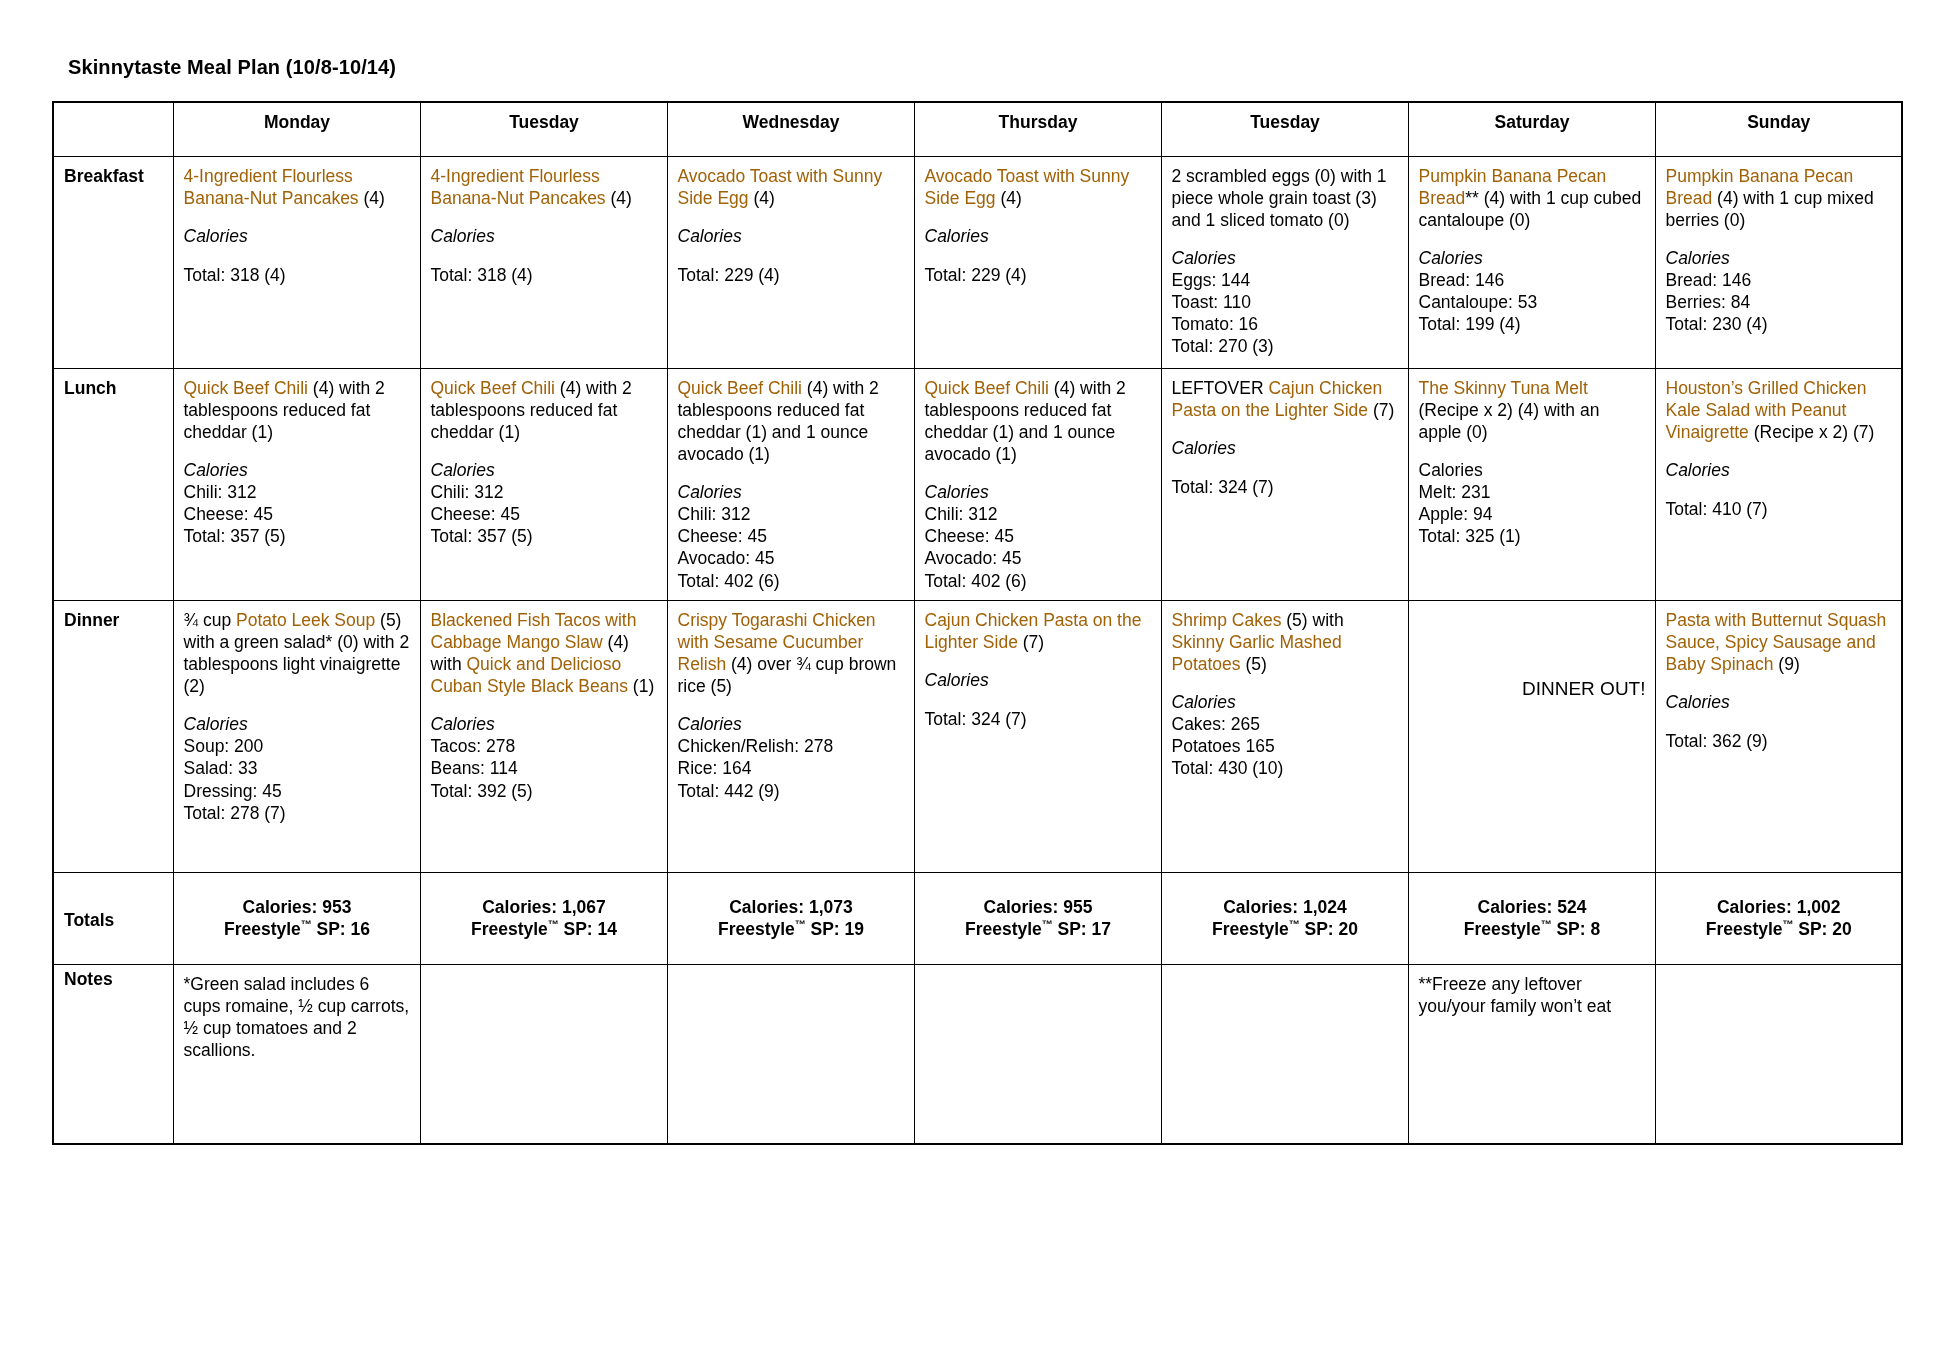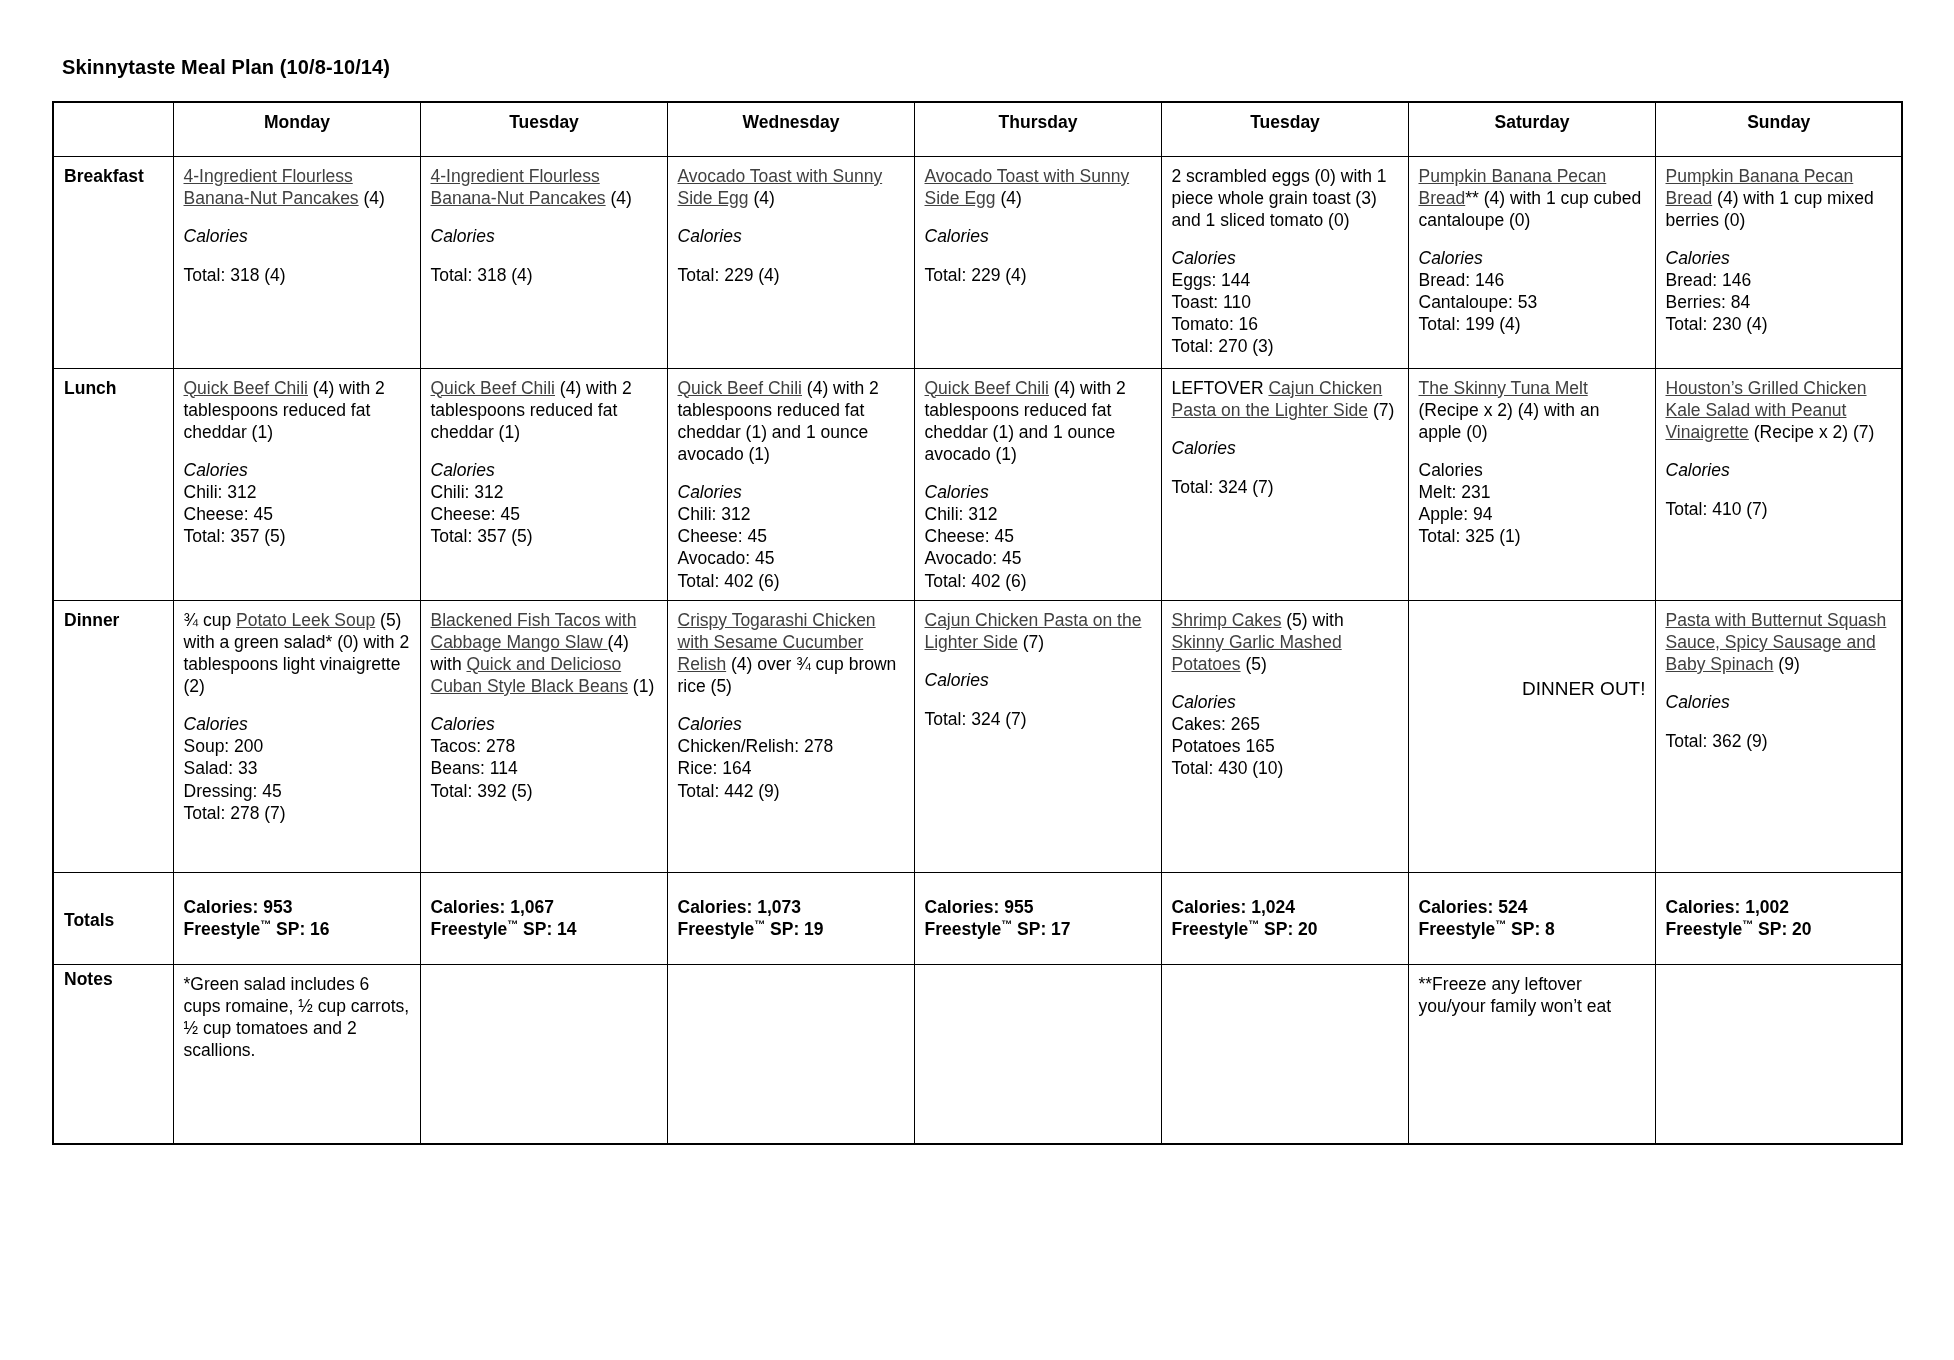--- a/index.html
+++ b/index.html
@@ -18,21 +18,21 @@
     position: relative;
     width: 1954px;
     height: 1360px;
     box-sizing: border-box;
     padding: 56px 52px 0 52px;
   }
   .doc-title {
     font-size: 20px;
     font-weight: bold;
     letter-spacing: 0.1px;
-    margin: 0 0 22px 10px;
+    margin: 0 0 22px 16px;
   }
   table.plan {
     border-collapse: collapse;
     table-layout: fixed;
     width: 1850px;
     border: 2px solid #000;
   }
   table.plan td, table.plan th {
     border: 1px solid #000;
     vertical-align: top;
@@ -64,33 +64,32 @@
   tr.r-lunch td     { height: 210px; }
   tr.r-dinner td    { height: 272px; }
   tr.r-totals td    { height: 92px; vertical-align: middle; }
   tr.r-notes td     { height: 180px; }
 
   tr.r-totals td.rowlabel,
   tr.r-notes td.rowlabel { vertical-align: middle; padding-top: 12px; }
   tr.r-notes td.rowlabel { vertical-align: top; padding-top: 3px; }
 
   a.recipe, .recipe {
-    color: #404040;
-    text-decoration: underline;
+    color: #a16207;
   }
   .it { font-style: italic; }
   .bd { font-weight: normal; }
   .blank-line { display: block; height: 0.95em; }
   .cell-body > div { min-height: 1px; }
   .dinner-out {
     font-size: 19px;
     text-align: right;
     padding-top: 68px;
   }
-  .totalcell { font-weight: bold; font-size: 17.5px; line-height: 1.45; }
+  .totalcell { font-weight: bold; font-size: 17.5px; line-height: 1.45; text-align: center; }
   sup.tm { font-size: 0.62em; vertical-align: super; line-height: 0; }
 </style>
 </head>
 <body>
 
 <div class="page">
 
   <div class="doc-title">Skinnytaste Meal Plan (10/8-10/14)</div>
 
   <table class="plan">

